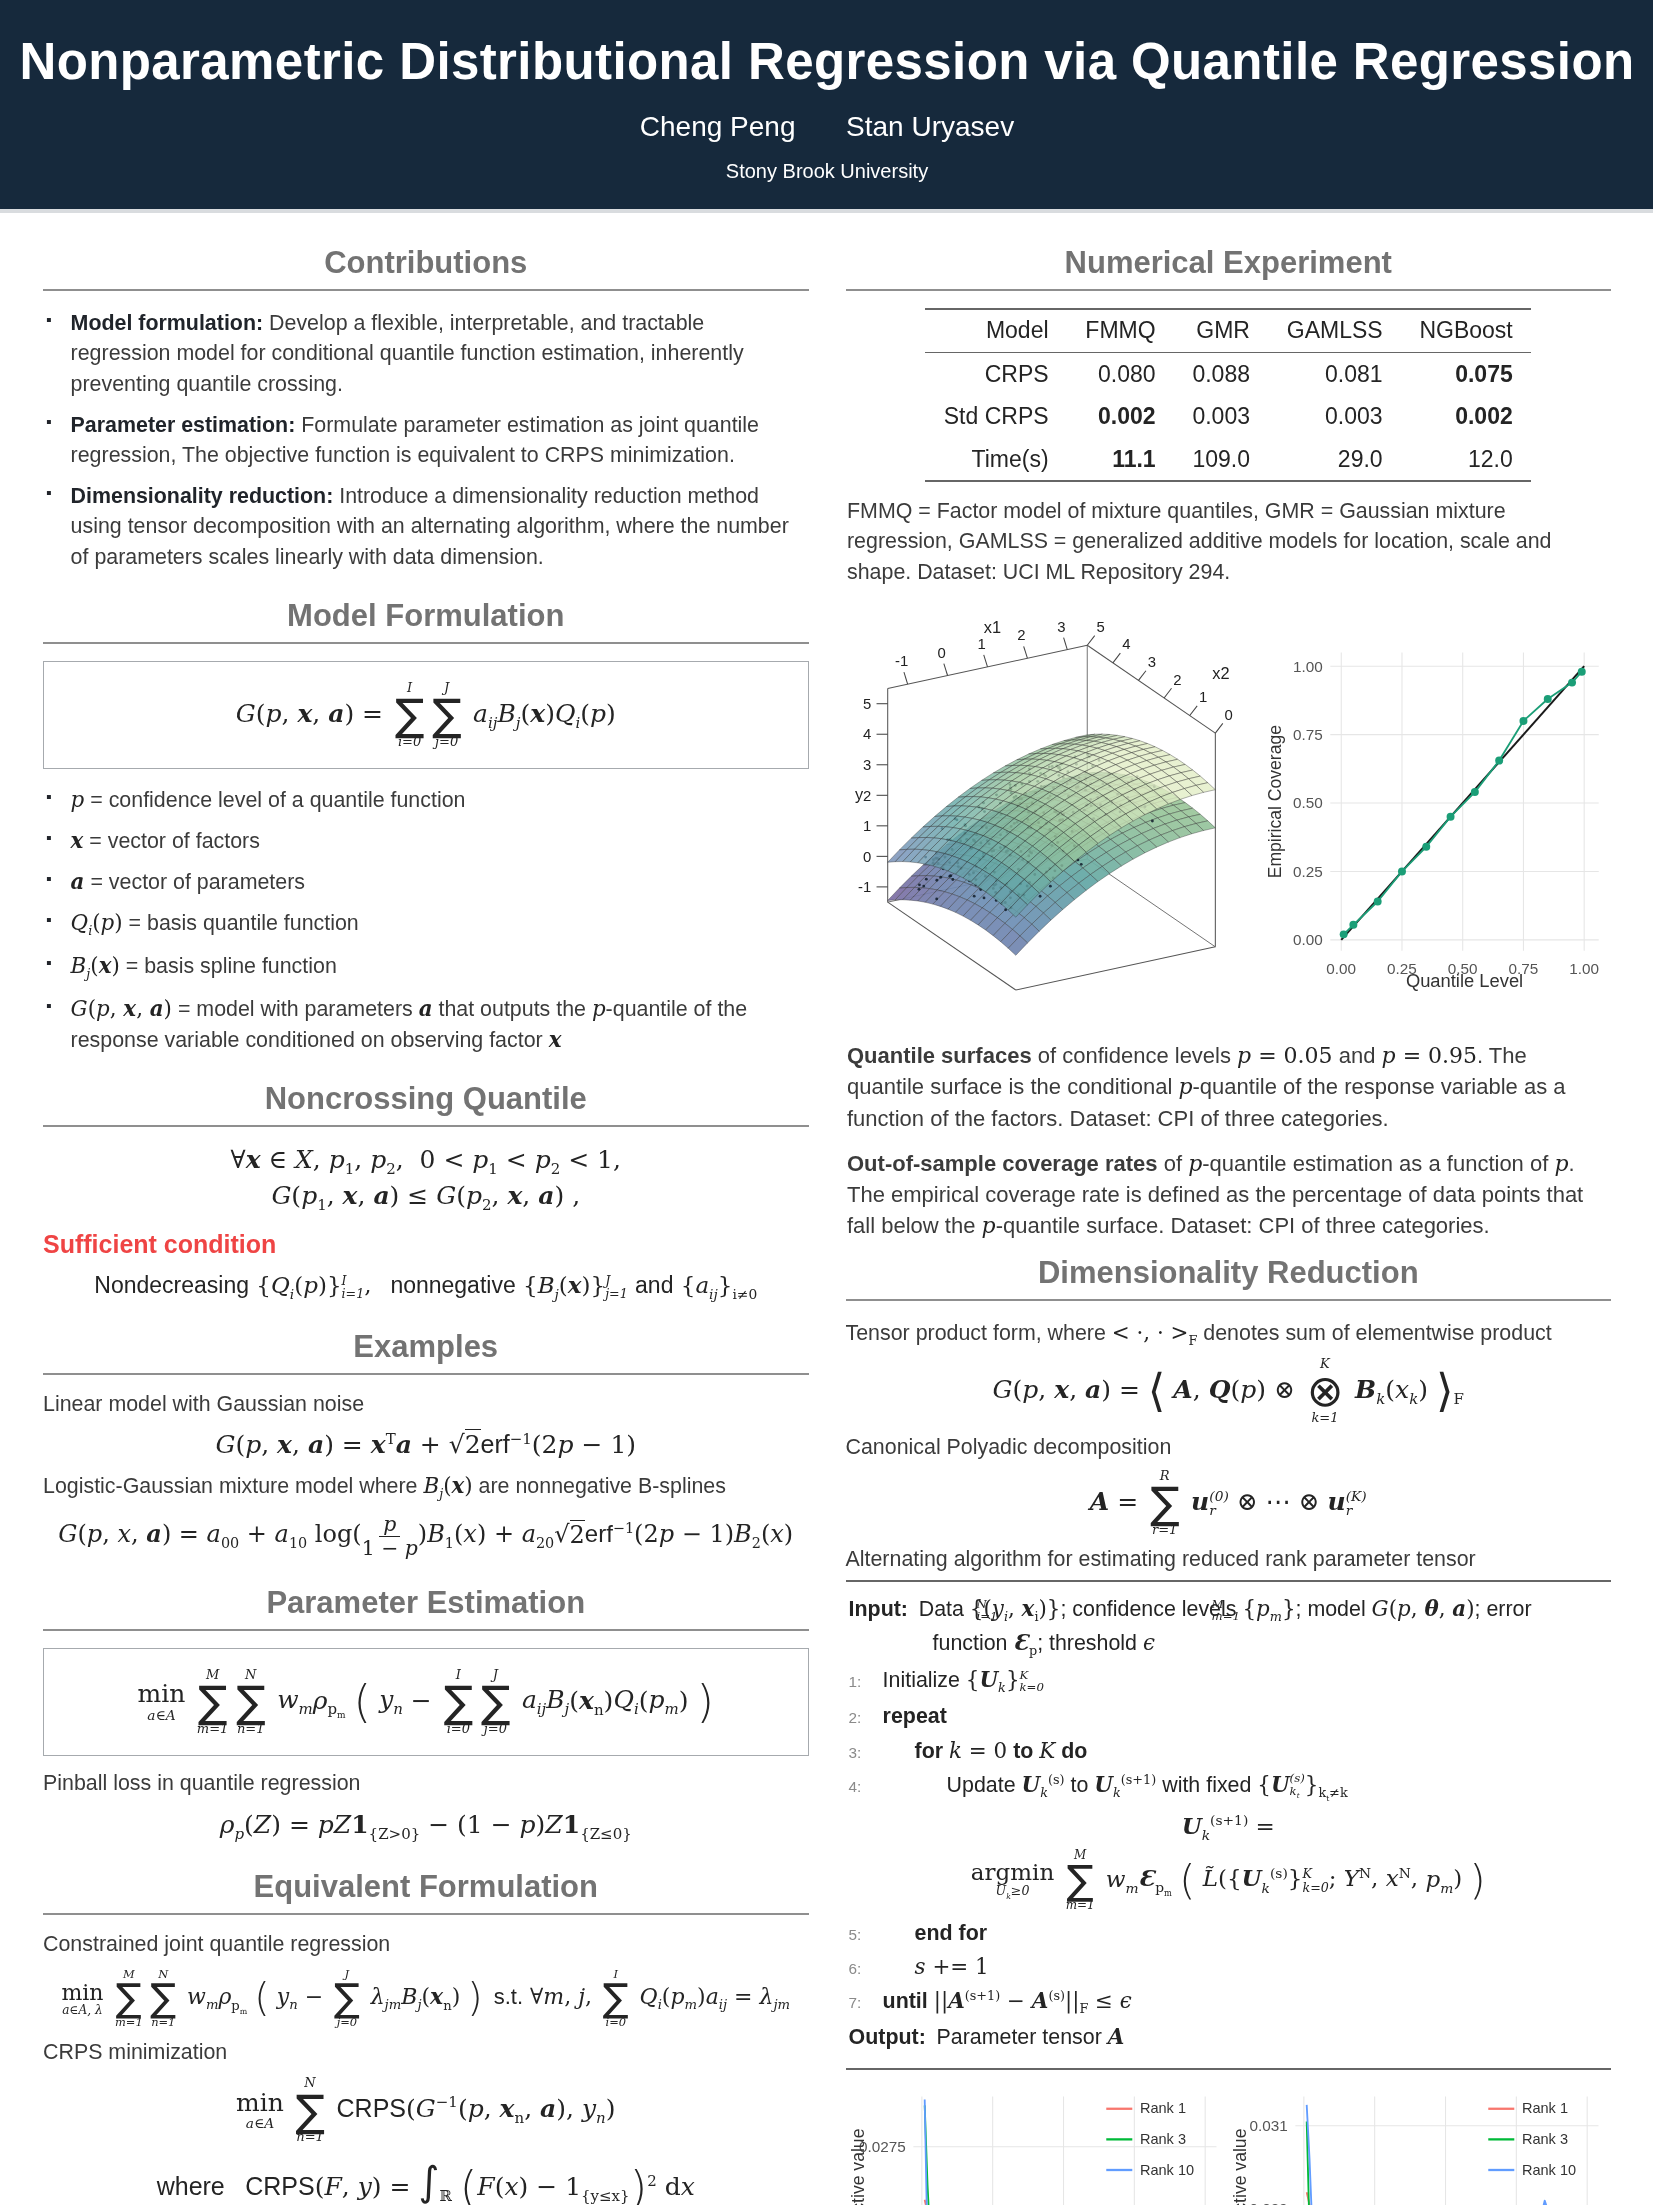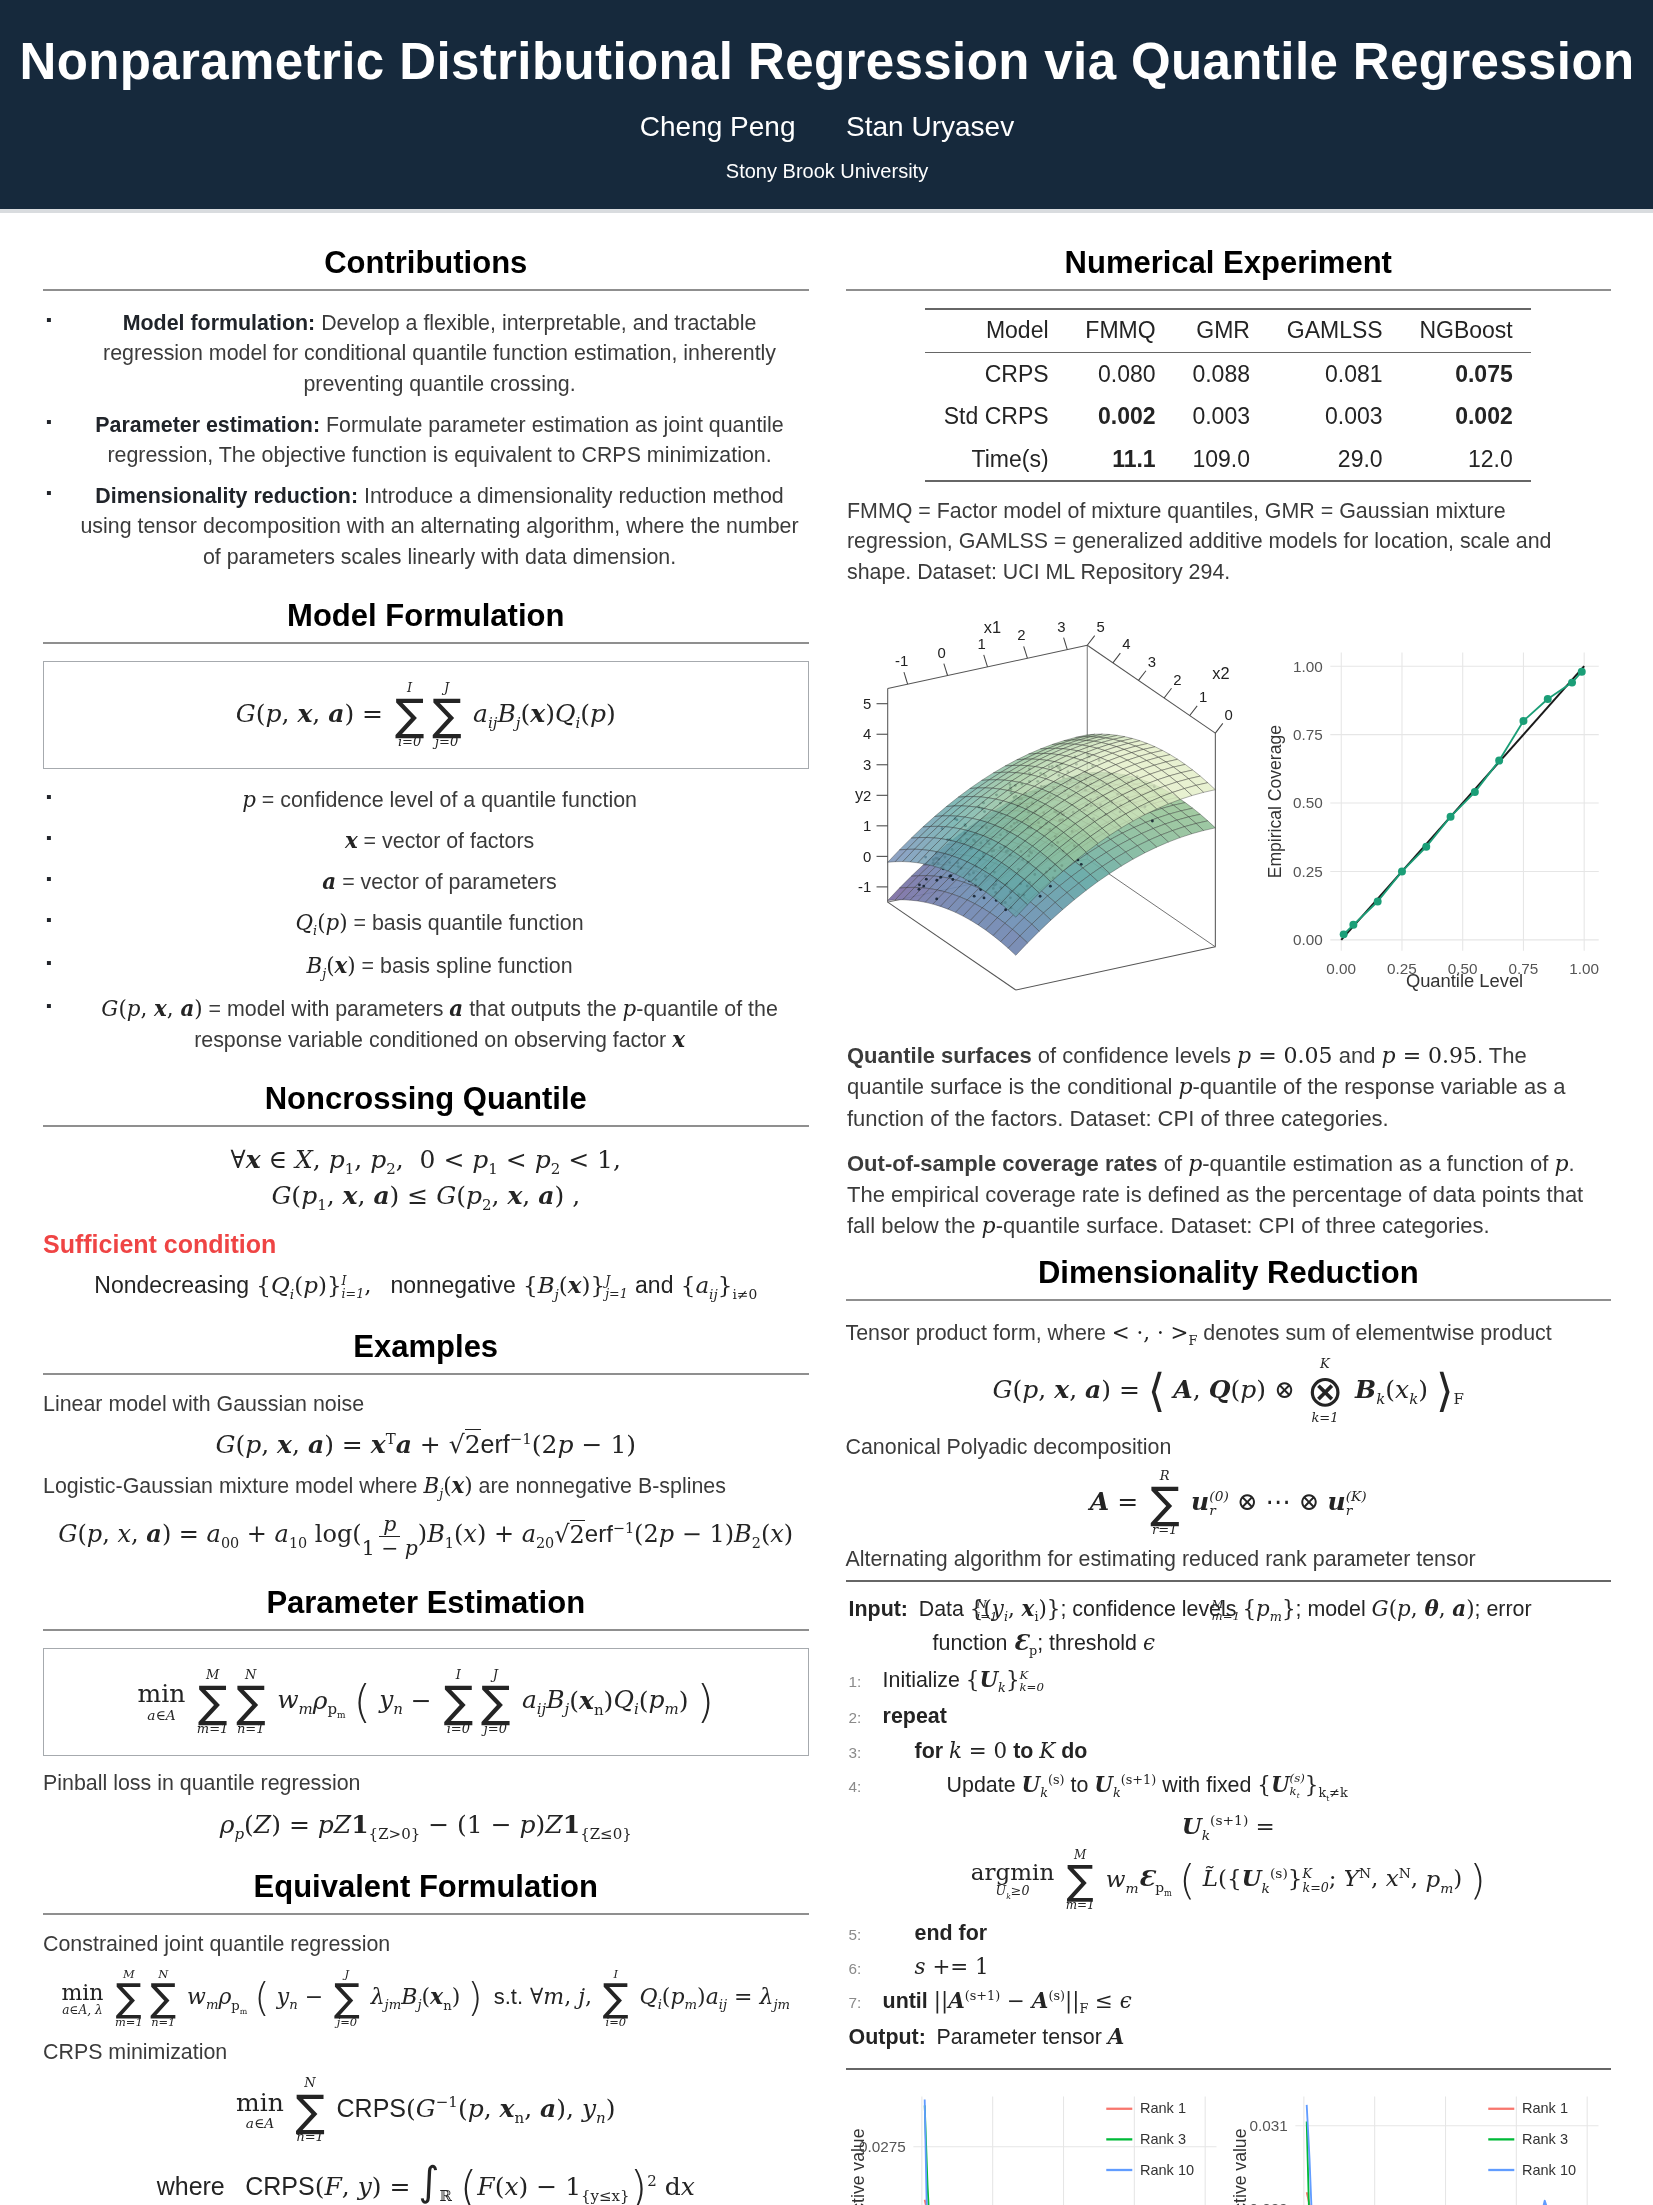--- a/index.html
+++ b/index.html
@@ -12,26 +12,26 @@
   .hdr .authors{font-size:28px;margin-top:20px;font-weight:300;}
   .hdr .authors span{margin:0 21.4px;}
   .hdr .affil{font-size:20px;margin-top:17px;font-weight:300;}
 
   
   .cols{display:flex;gap:37px;padding:21.4px 43px 0;}
   .col{flex:1;min-width:0;}
 
   
   .sec{margin-bottom:26px;}
-  .sec-title{font-size:31px;font-weight:bold;color:#000000;text-align:center;margin:10.7px 0 7.7px;}
+  .sec-title{font-size:31px;font-weight:bold;color:#737373;text-align:center;margin:10.7px 0 7.7px;}
   .sec-rule{border:none;border-top:2.3px solid #8f8f8f;margin:0 0 17px;}
 
   
   .body-text{font-size:21.4px;line-height:1.42;}
-  ul.bl{list-style:none;margin:0;padding:0;font-size:21.4px;line-height:1.42;text-align:center;}
+  ul.bl{list-style:none;margin:0;padding:0;font-size:21.4px;line-height:1.42;}
   ul.bl li{position:relative;padding-left:27.6px;margin:10.7px 0;}
   ul.bl li::before{content:"▪";position:absolute;left:3.1px;top:0px;font-size:0.75em;color:#20242a;}
   .lead{font-weight:bold;color:#20242a;}
   .sub-label{font-size:25px;font-weight:bold;color:#ef4444;margin:15.3px 0 6.1px;}
   .plain-label{font-size:21.4px;margin:12.3px 0 4.6px;}
 
   
   .f{font-family:"DejaVu Serif","DejaVu Sans",serif;color:#242424;}
   .disp{font-family:"DejaVu Serif","DejaVu Sans",serif;color:#242424;font-size:25px;text-align:center;margin:12.3px 0;line-height:1.25;}
   .fbox{border:1.5px solid #a6aaae;background:#fff;padding:20px 10.7px;margin:3.1px 0 15.3px;}

